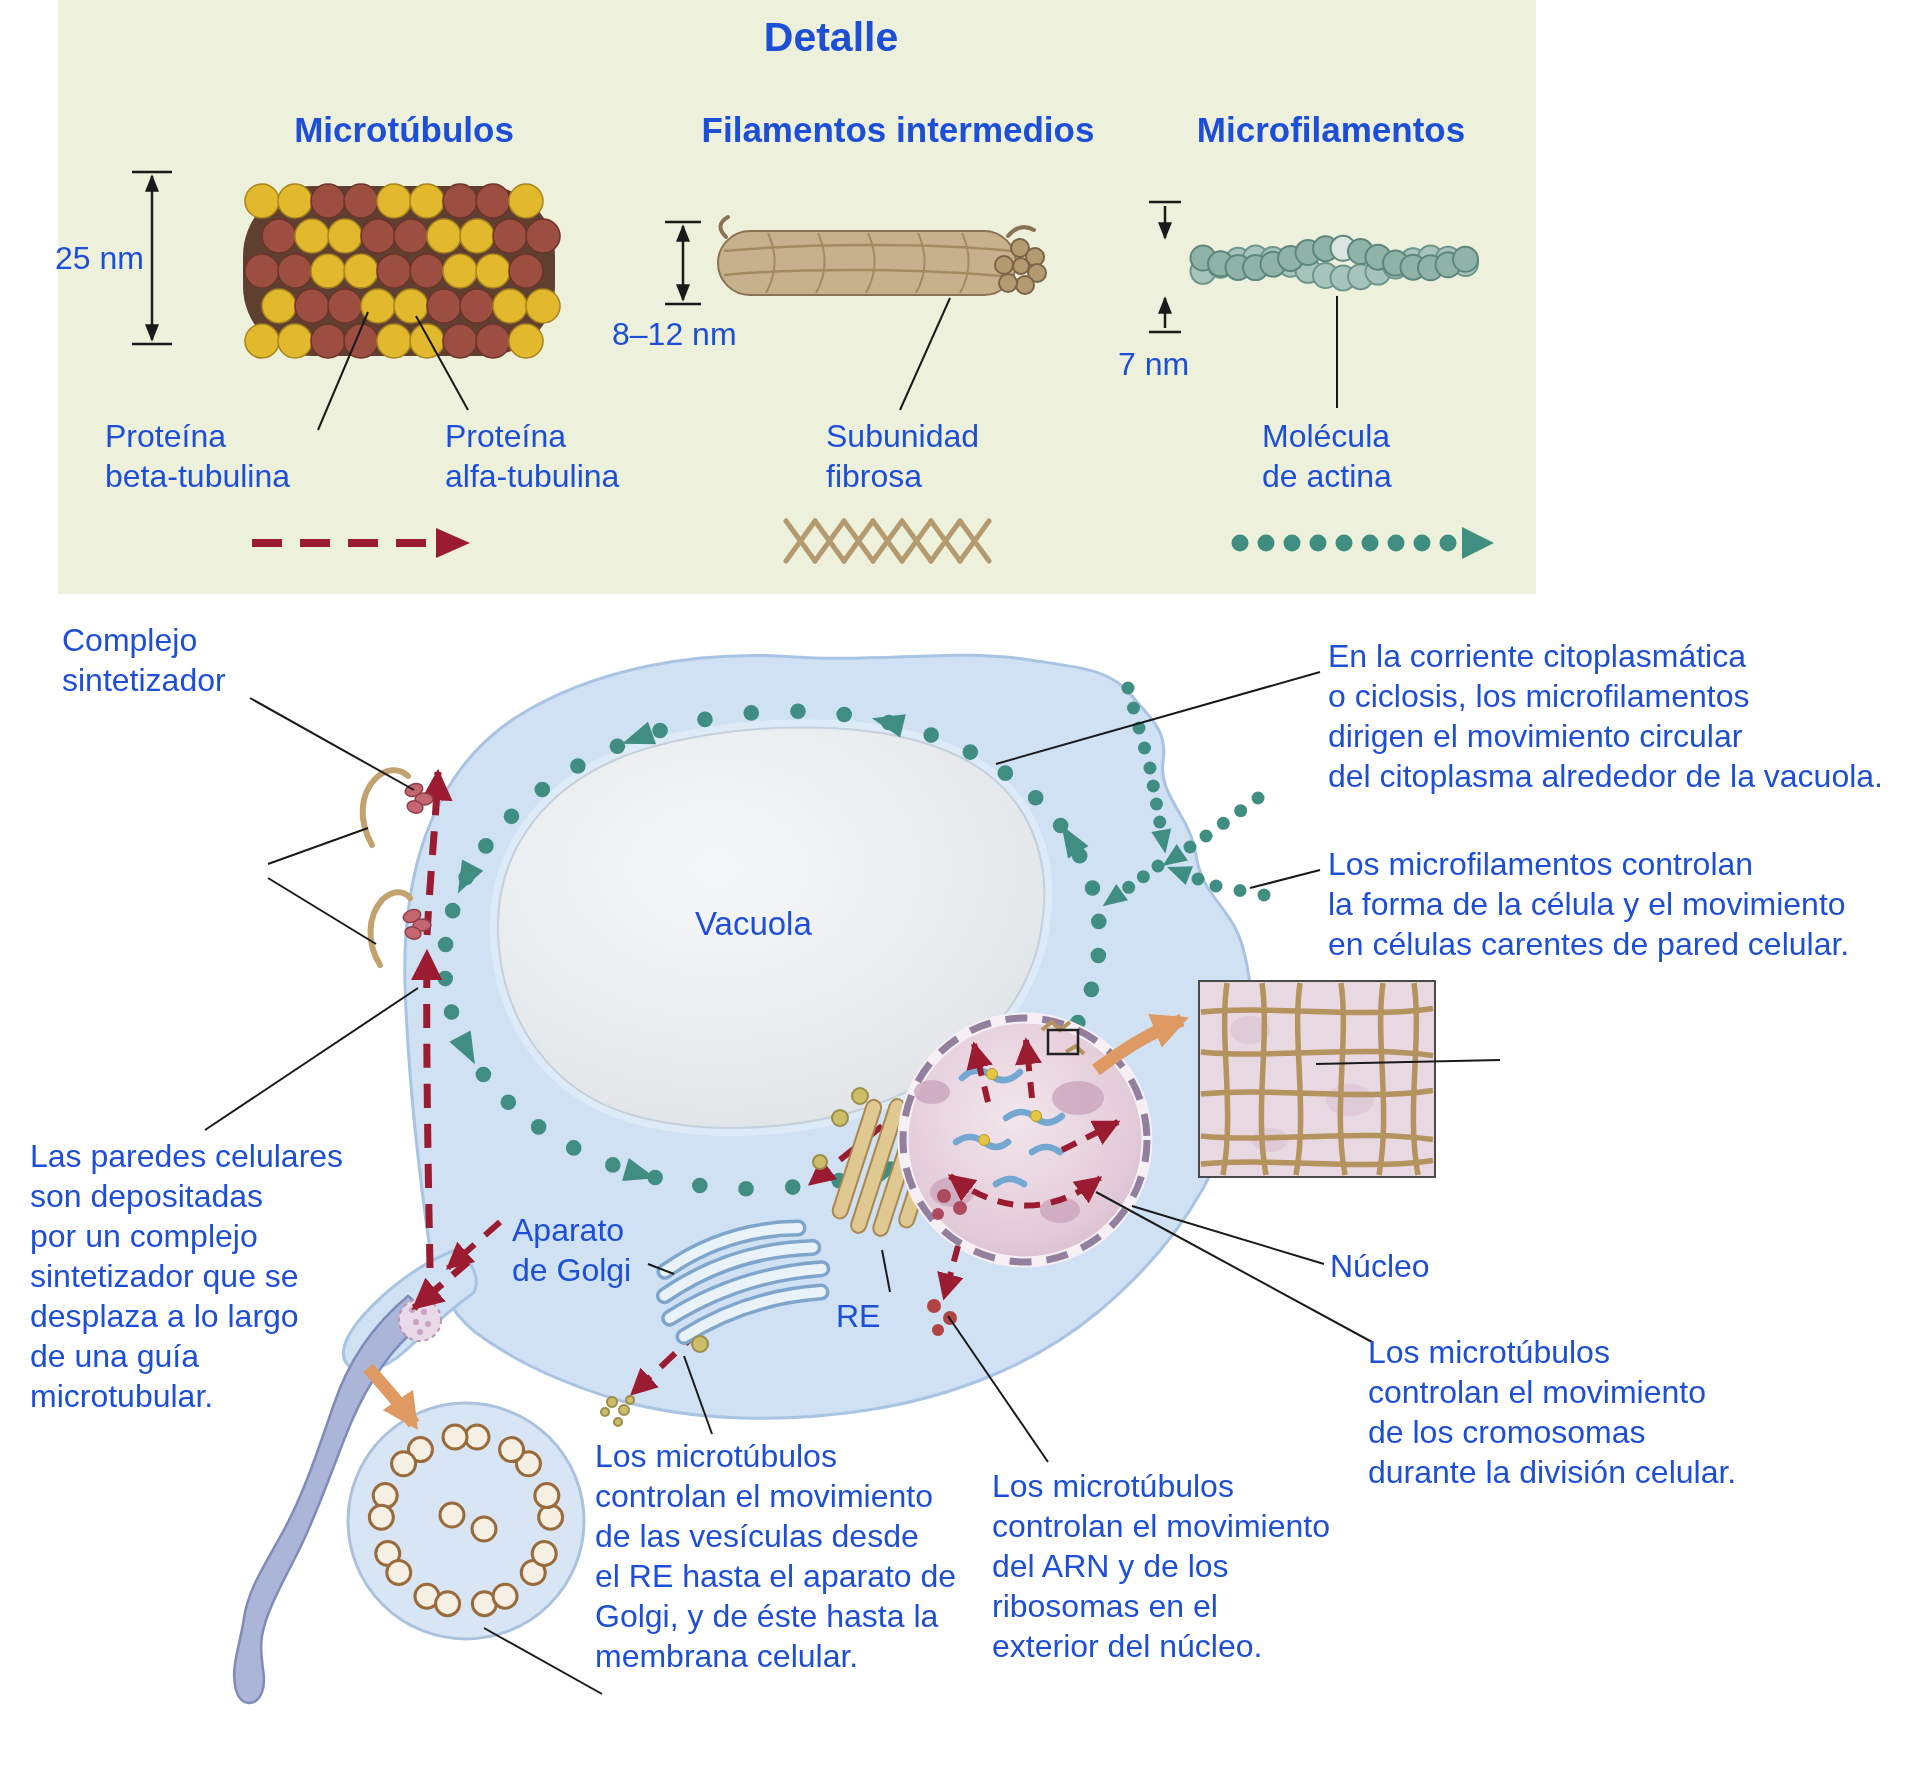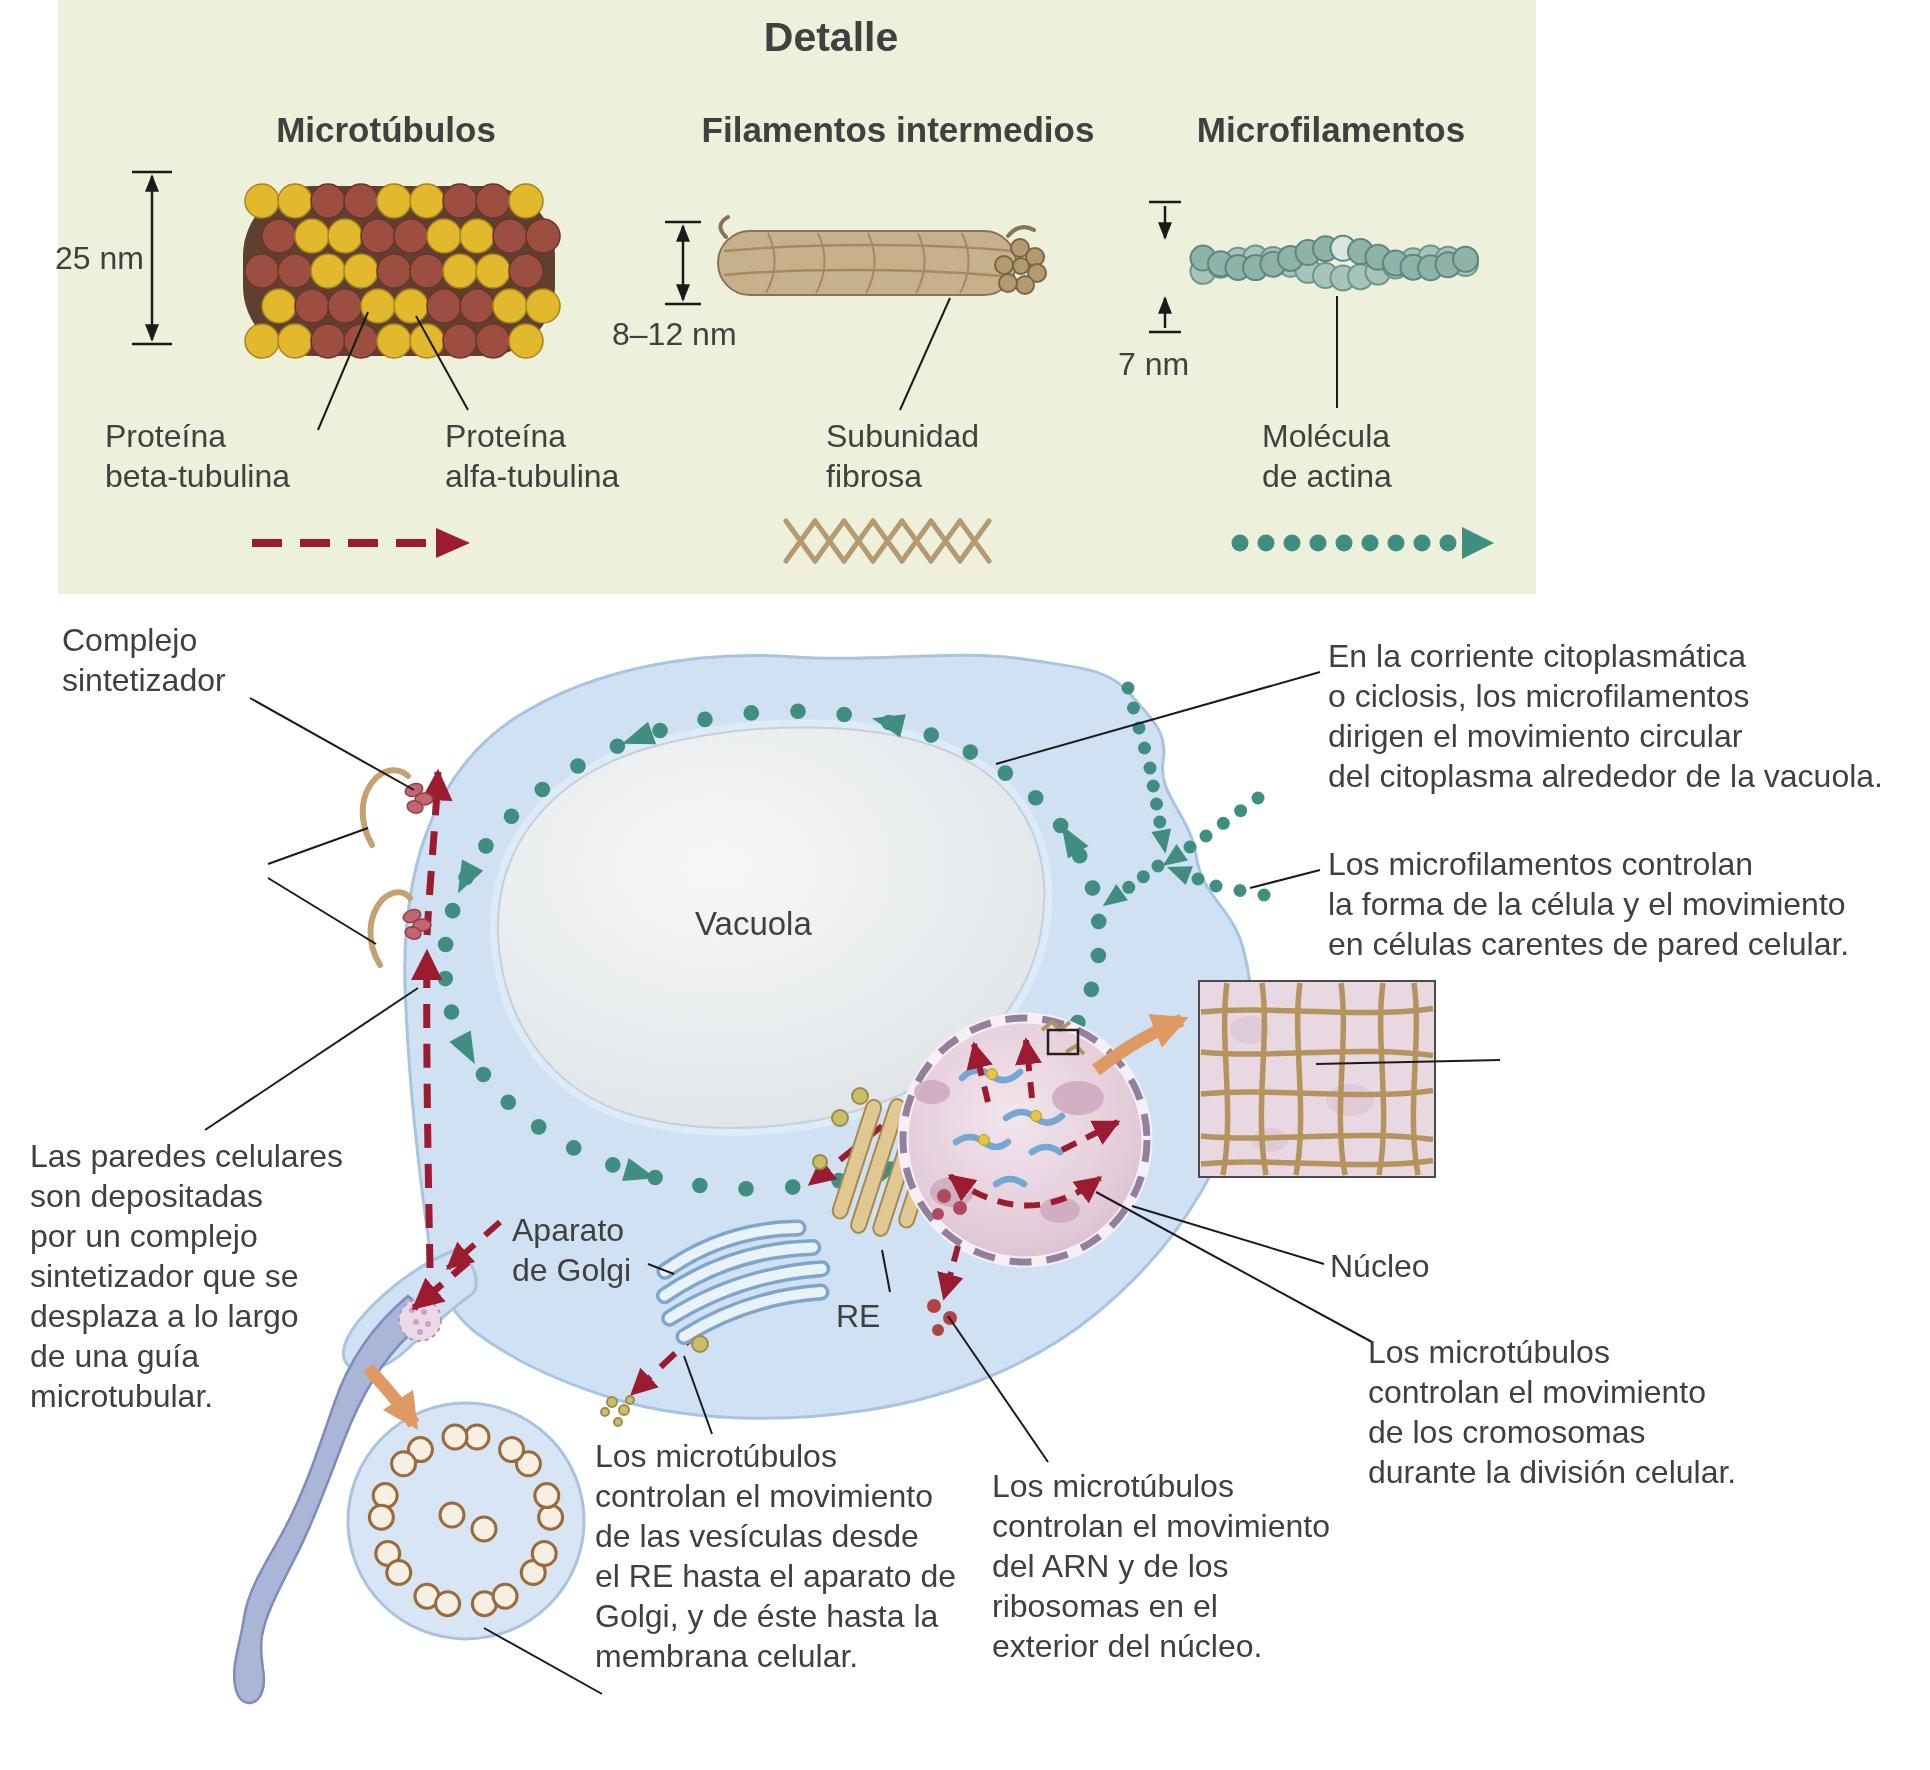--- a/index.html
+++ b/index.html
@@ -1,21 +1,21 @@
 <!DOCTYPE html>
 <html><head>
 <meta charset="utf-8">
 <style>
   * { margin:0; padding:0; box-sizing:border-box; }
   html,body { background:#ffffff; }
   body { width:1930px; height:1770px; position:relative; font-family:"Liberation Sans", sans-serif; color:#1a1a1a; }
   .stage { position:absolute; left:0; top:0; width:1930px; height:1770px; overflow:hidden; }
   .panel { position:absolute; left:58px; top:0; width:1478px; height:594px; background:#edf0da; }
   svg.figure { position:absolute; left:0; top:0; }
-  .label { position:absolute; white-space:pre; font-size:32px; line-height:1.25; color:#404040; }
+  .label { position:absolute; white-space:pre; font-size:32px; line-height:1.25; color:#1d4ed8; }
   .title { font-weight:bold; font-size:41px; }
   .heading { font-weight:bold; font-size:35px; }
   .center { transform:translateX(-50%); }
 </style>
 </head>
 <body>
 
 <div class="stage">
 
   <div class="panel"></div>
@@ -470,21 +470,21 @@
       <path d="M 1372,1342 L 1096,1192"></path>
       <path d="M 712,1434 L 684,1356"></path>
       <path d="M 1048,1462 L 948,1316"></path>
       <path d="M 602,1694 L 484,1628"></path>
       <path d="M 890,1292 L 882,1250"></path>
       <path d="M 648,1264 L 674,1274"></path>
     </g>
   </svg>
 
   <div class="label title center" style="left:831px;top:12px">Detalle</div>
-  <div class="label heading center" style="left:386px;top:108px">Microtúbulos</div>
+  <div class="label heading center" style="left:404px;top:108px">Microtúbulos</div>
   <div class="label heading center" style="left:898px;top:108px">Filamentos intermedios</div>
   <div class="label heading center" style="left:1331px;top:108px">Microfilamentos</div>
 
   <div class="label" style="left:55px;top:238px">25 nm</div>
   <div class="label" style="left:612px;top:314px">8–12 nm</div>
   <div class="label" style="left:1118px;top:344px">7 nm</div>
 
   <div class="label" style="left:105px;top:416px">Proteína
 beta-tubulina</div>
   <div class="label" style="left:445px;top:416px">Proteína

